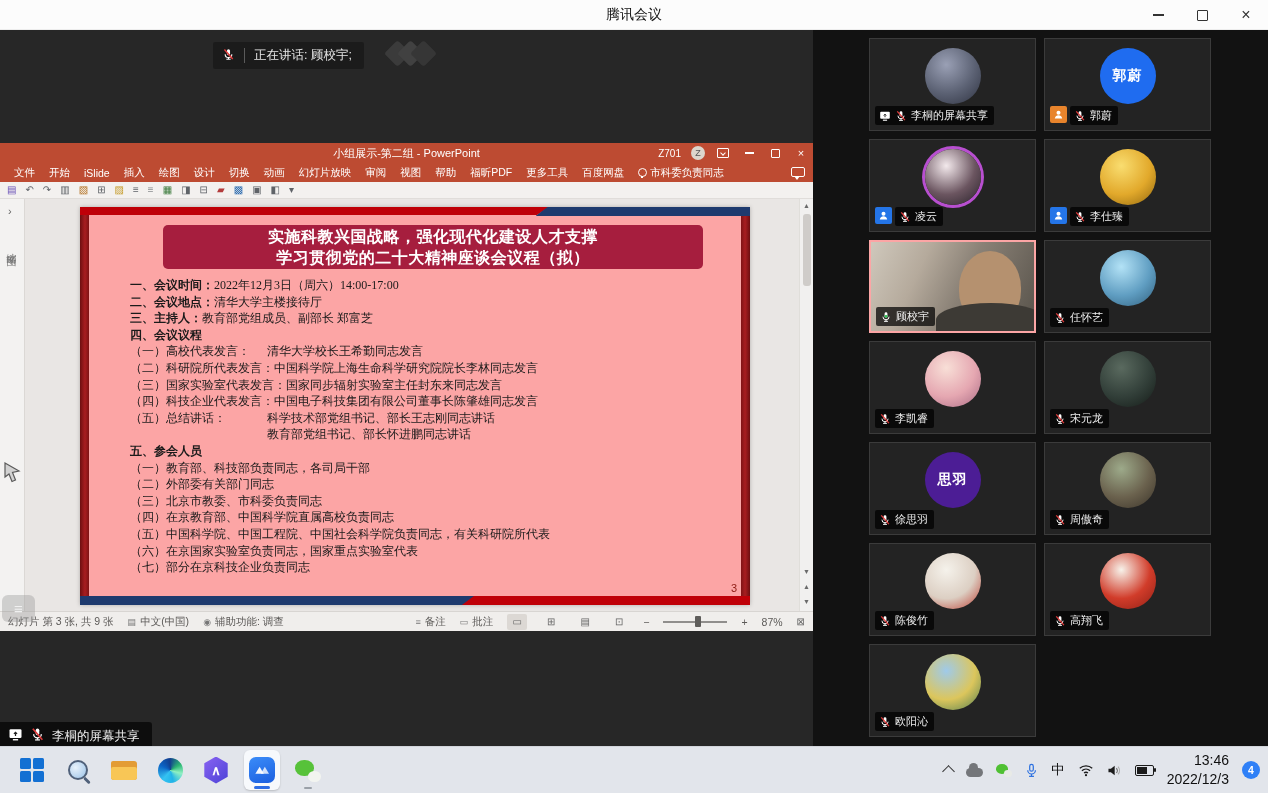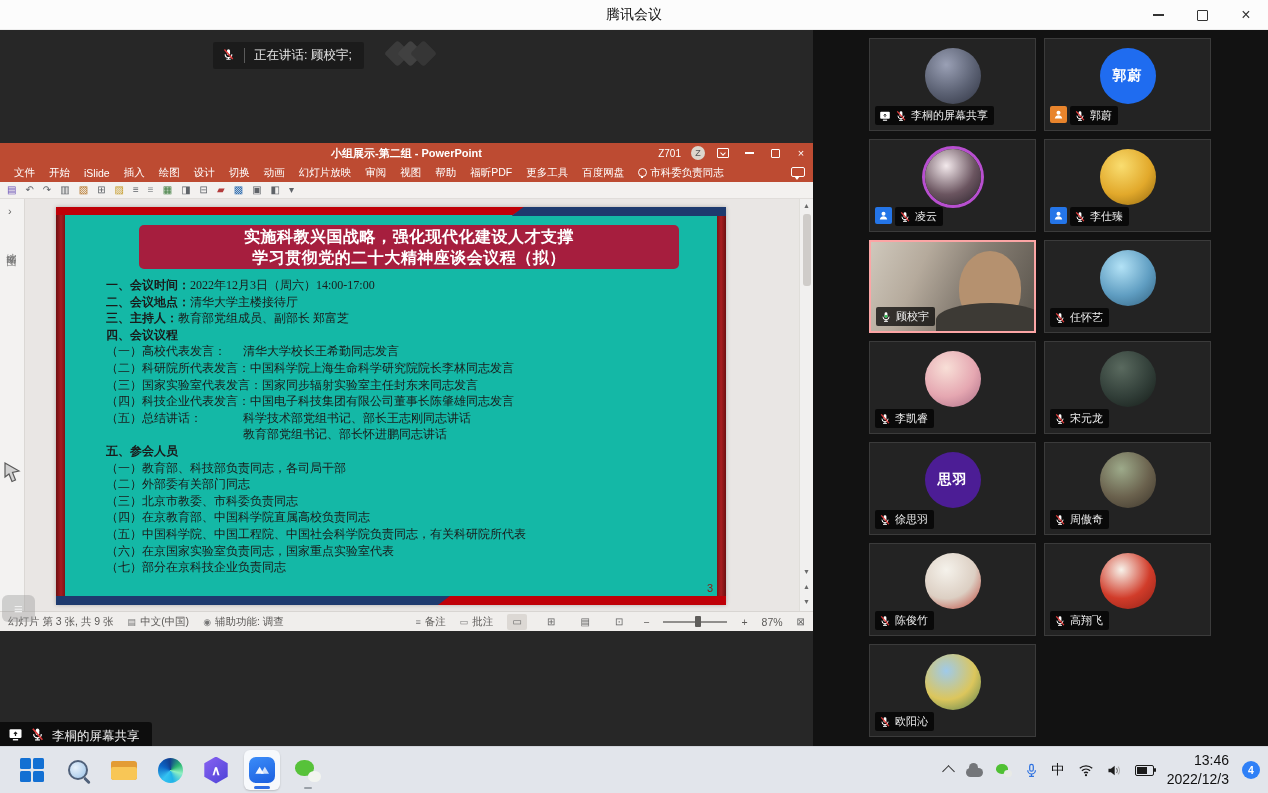--- a/index.html
+++ b/index.html
@@ -36,21 +36,21 @@
     background:rgba(150,150,150,.38);color:#f0f0f0;display:flex;align-items:center;justify-content:center;font-size:15px;}
 
   
   .share-banner{position:absolute;left:0;top:692px;display:flex;align-items:center;gap:7px;
     background:rgba(10,10,10,.88);padding:5px 12px 5px 8px;border-radius:0 3px 3px 0;color:#f2f2f2;font-size:12.5px;}
   .share-banner .mic,.share-banner .shic{width:15px;height:15px;}
 
   
   .ppt{position:absolute;left:0;top:113px;width:813px;height:488px;background:#e9e6e3;}
   .ppt-titlebar{position:absolute;left:0;top:0;width:100%;height:20px;background:#bd4b32;display:flex;align-items:center;}
-  .ppt-title{position:absolute;left:0;right:0;text-align:center;color:#fff;font-size:11px;font-weight:bold;}
+  .ppt-title{position:absolute;left:0;right:0;text-align:center;color:#fff;font-size:11px;}
   .ppt-tb-right{position:absolute;right:4px;top:0;height:20px;display:flex;align-items:center;gap:10px;z-index:2;}
   .ppt-account{color:#fff;font-size:10px;}
   .ppt-avatar{width:14px;height:14px;border-radius:50%;background:#ddd6cc;color:#555;font-size:9px;
     display:flex;align-items:center;justify-content:center;}
   .ppt-ctl{color:#fff;font-size:11px;display:flex;align-items:center;justify-content:center;width:16px;height:16px;}
   .ppt-ctl .dash{width:9px;height:1.2px;background:#fff;}
   .ppt-ctl .rest{width:7px;height:7px;border:1.1px solid #fff;border-radius:1px;}
   .ppt-ctl .ribdisp{width:10px;height:8px;border:1.1px solid #fff;border-radius:1px;position:relative;}
   .ppt-ctl .ribdisp::after{content:"";position:absolute;left:2.5px;top:1.5px;width:3px;height:3px;border-right:1.1px solid #fff;border-bottom:1.1px solid #fff;transform:rotate(45deg);}
 
@@ -70,21 +70,21 @@
   .ppt-editor{position:absolute;left:0;top:56px;width:100%;height:412px;background:#e9e6e4;}
   .thumb-strip{position:absolute;left:0;top:0;width:25px;height:100%;background:#f3f2f1;border-right:1px solid #dbd8d5;box-sizing:border-box;}
   .thumb-chev{position:absolute;left:8px;top:6px;color:#666;font-size:11px;}
   .thumb-label{position:absolute;left:4px;top:46px;writing-mode:vertical-rl;text-orientation:upright;
     font-size:10px;color:#777;letter-spacing:2px;}
   .vscroll{position:absolute;right:0;top:0;width:14px;height:100%;background:#f1f0ef;border-left:1px solid #e0deda;box-sizing:border-box;}
   .vscroll .arr{position:absolute;left:0;width:100%;text-align:center;font-size:7px;color:#6a6a6a;}
   .vscroll .thumb{position:absolute;left:3px;top:15px;width:8px;height:72px;background:#cfccc9;border-radius:3px;}
 
   
-  .slide{position:absolute;left:56px;top:8px;width:670px;height:398px;background:#14b8a6;box-shadow:0 0 4px rgba(0,0,0,.25);}
+  .slide{position:absolute;left:80px;top:8px;width:670px;height:398px;background:#fca5a5;box-shadow:0 0 4px rgba(0,0,0,.25);}
   .sbar{position:absolute;top:0;bottom:0;width:9px;background:linear-gradient(90deg,#6e0f11,#a81d20 55%,#7e1315);}
   .sbar.l{left:0}.sbar.r{right:0;background:linear-gradient(90deg,#7e1315,#a81d20 45%,#6e0f11);}
   .tb-red{position:absolute;left:0;top:0;height:8px;width:70%;background:#bf0008;
     clip-path:polygon(0 0,100% 0,calc(100% - 12px) 100%,0 100%);}
   .tb-navy{position:absolute;right:0;top:0;height:9px;width:32%;background:#1e3a6e;
     clip-path:polygon(12px 0,100% 0,100% 100%,0 100%);}
   .bb-navy{position:absolute;left:0;bottom:0;height:9px;width:59%;background:#1e3a6e;
     clip-path:polygon(0 0,100% 0,calc(100% - 12px) 100%,0 100%);}
   .bb-red{position:absolute;right:0;bottom:0;height:9px;width:43%;background:#bf0008;
     clip-path:polygon(12px 0,100% 0,100% 100%,0 100%);}

